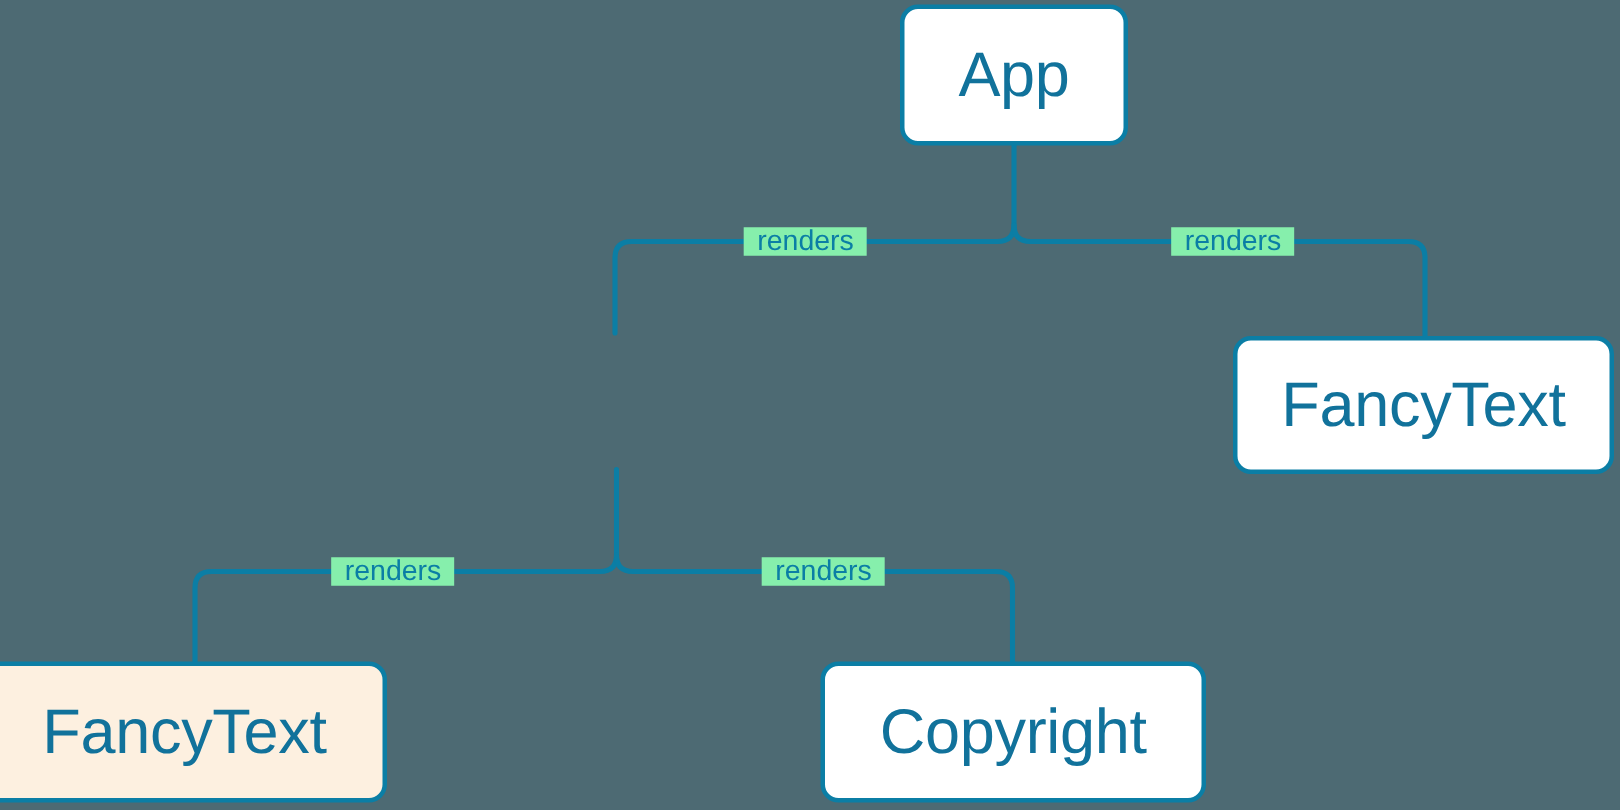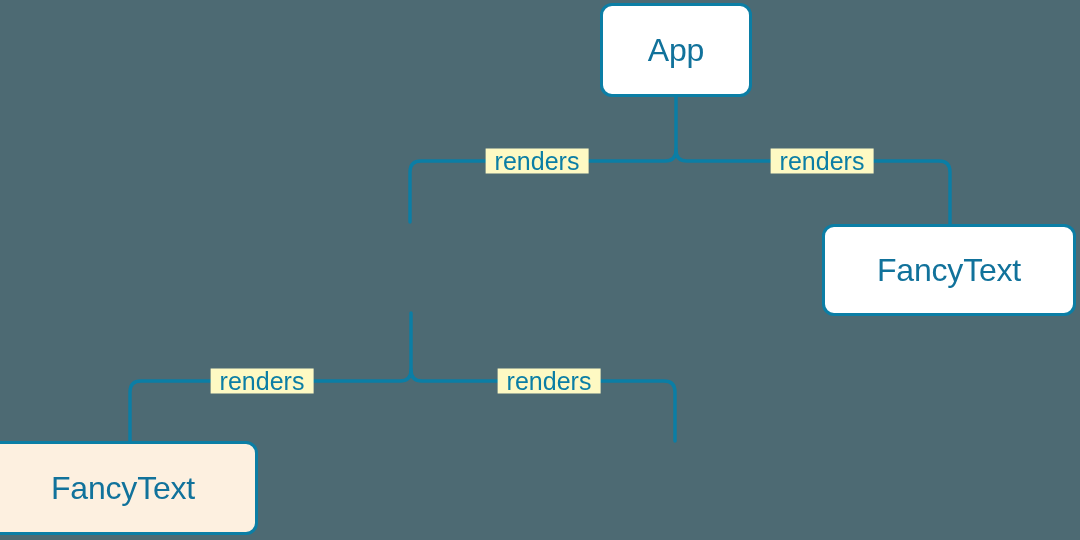--- a/index.html
+++ b/index.html
@@ -24,36 +24,36 @@
   }
   .node {
     position: absolute;
     box-sizing: border-box;
     border: 3px solid #0b7ea5;
     border-radius: 12px;
     display: flex;
     align-items: center;
     justify-content: center;
     color: #11729b;
-    font-size: 32px;
+    font-size: 42px;
     font-weight: 400;
     letter-spacing: -0.2px;
     white-space: nowrap;
   }
   .node.white { background: #ffffff; }
   .node.cream { background: #fdf0e0; }
 
   .edge-label {
     position: absolute;
     color: #0b7ea5;
-    font-size: 25px;
+    font-size: 19px;
     font-family: "Liberation Sans", sans-serif;
     white-space: nowrap;
     transform: translate(-50%, -50%);
-    background: #fef9c3;
+    background: #86efac;
     padding: 0 9px;
     line-height: 1;
   }
 </style>
 </head>
 <body>
 
 <div id="canvas">
 
   <svg id="edge-layer" viewBox="0 0 1080 540" xmlns="http://www.w3.org/2000/svg">
@@ -73,19 +73,22 @@
 
 
   <div class="node white" style="left:822px; top:224px; width:254px; height:92px;">
     <span>FancyText</span>
   </div>
 
   <div class="node cream" style="left:-12px; top:441px; width:270px; height:94px;">
     <span>FancyText</span>
   </div>
 
+  <div class="node white" style="left:547px; top:441px; width:257px; height:94px;">
+    <span>Copyright</span>
+  </div>
 
   <div class="edge-label" style="left:537px; top:161px;">renders</div>
   <div class="edge-label" style="left:822px; top:161px;">renders</div>
   <div class="edge-label" style="left:262px; top:381px;">renders</div>
   <div class="edge-label" style="left:549px; top:381px;">renders</div>
 
 </div>
 
 </body></html>

